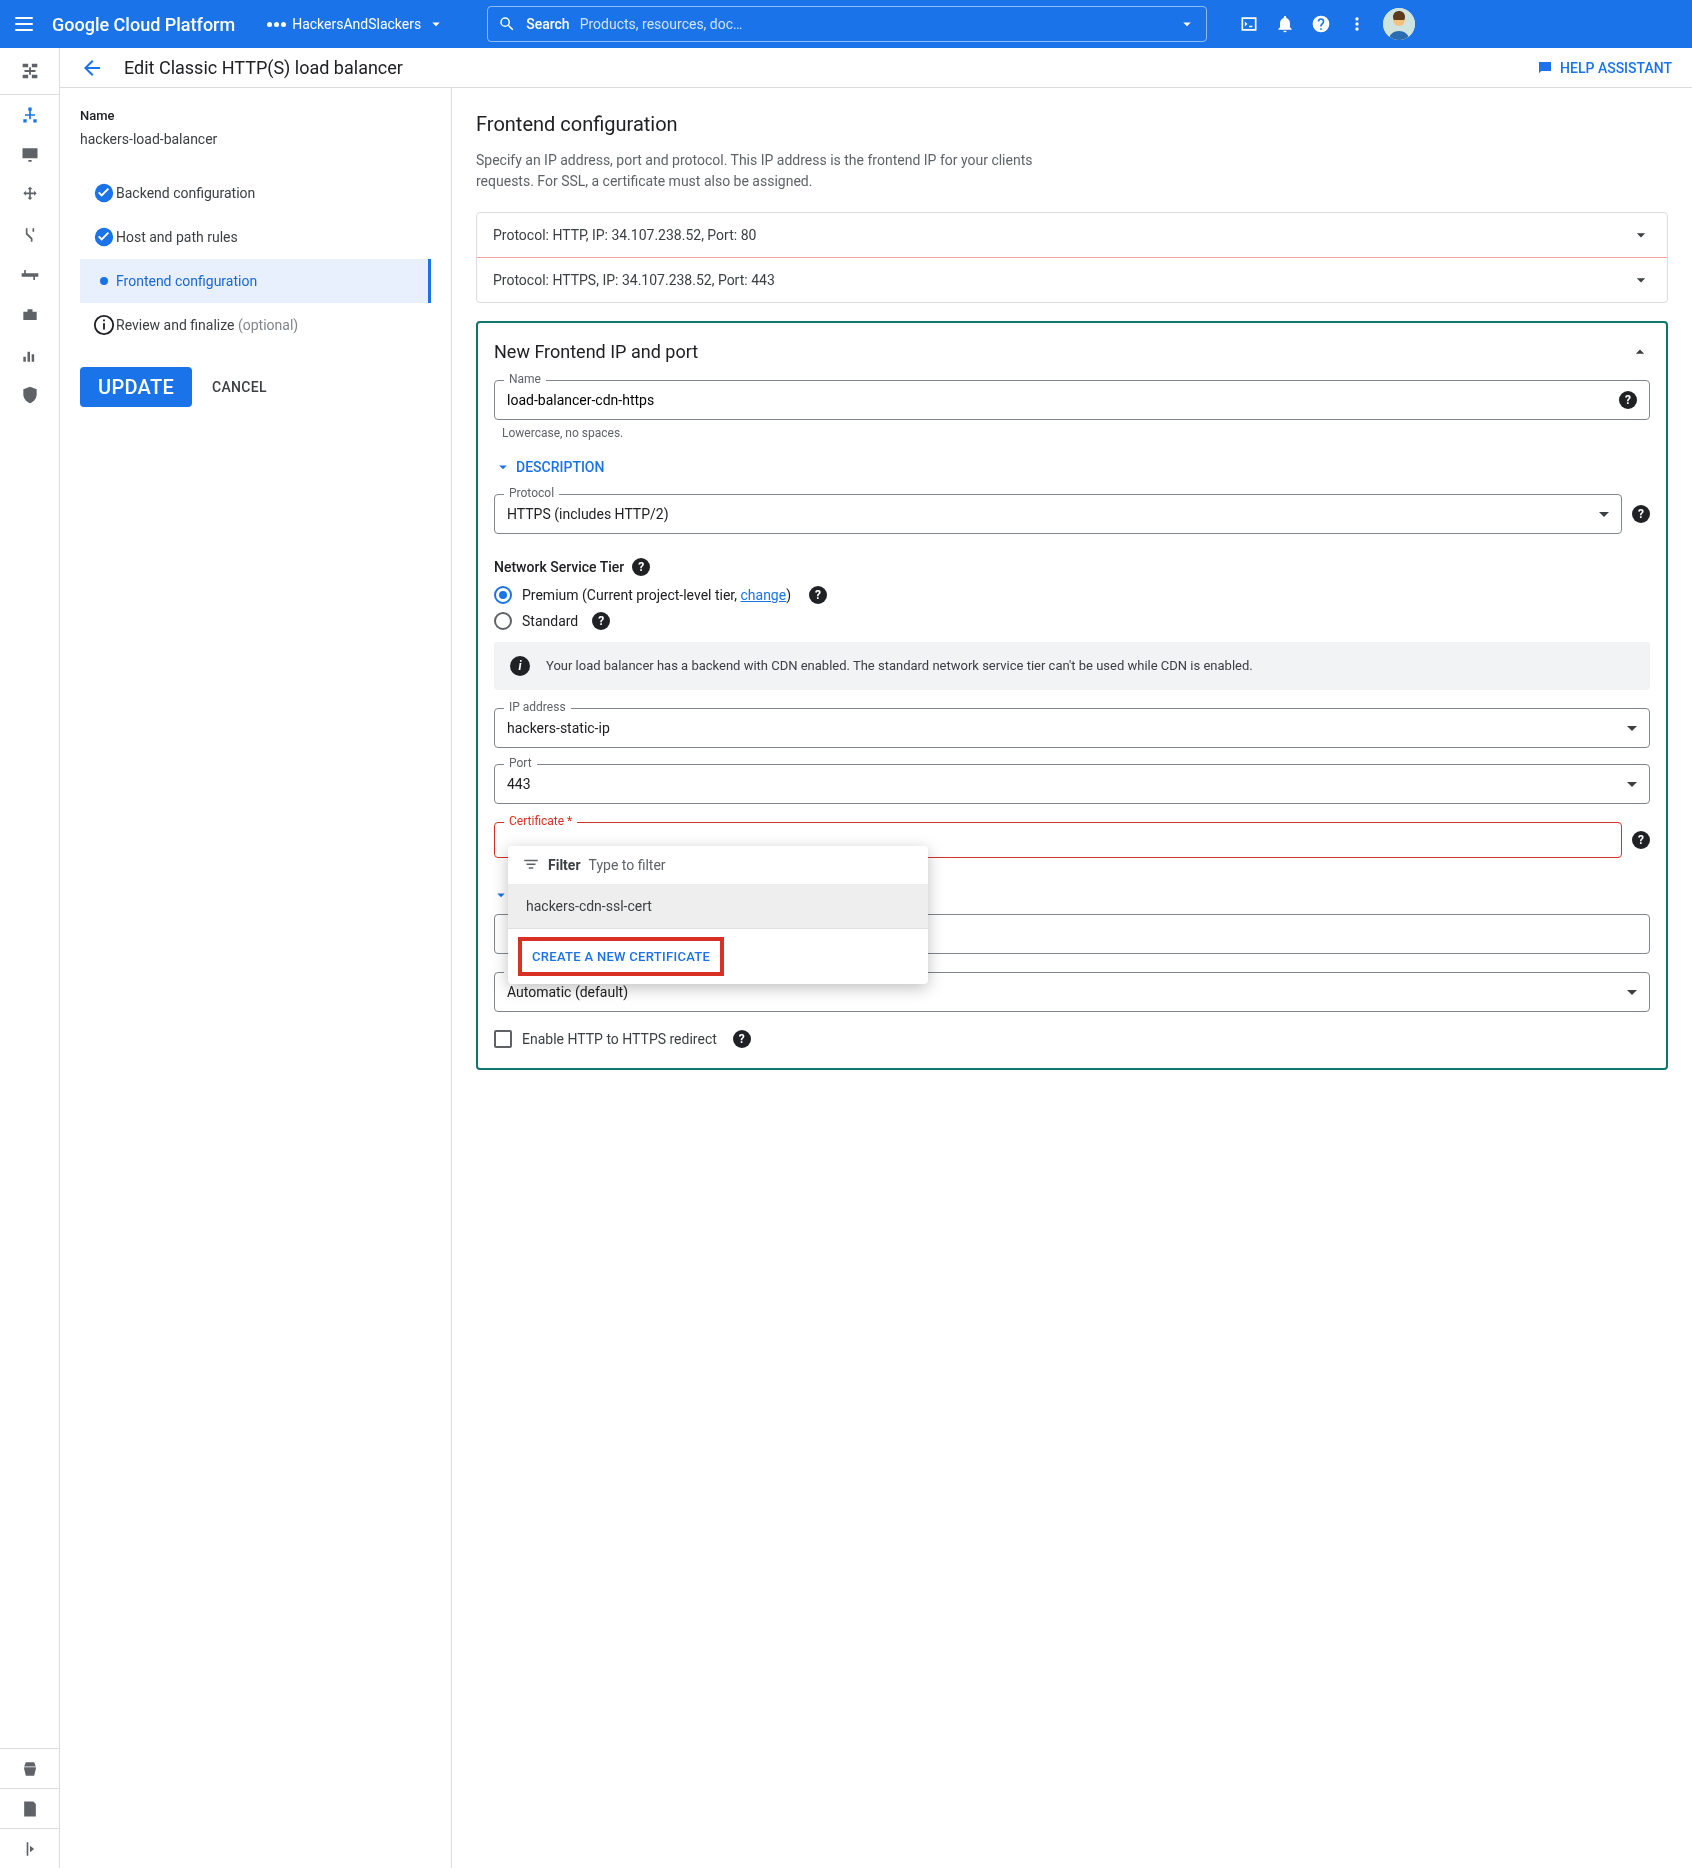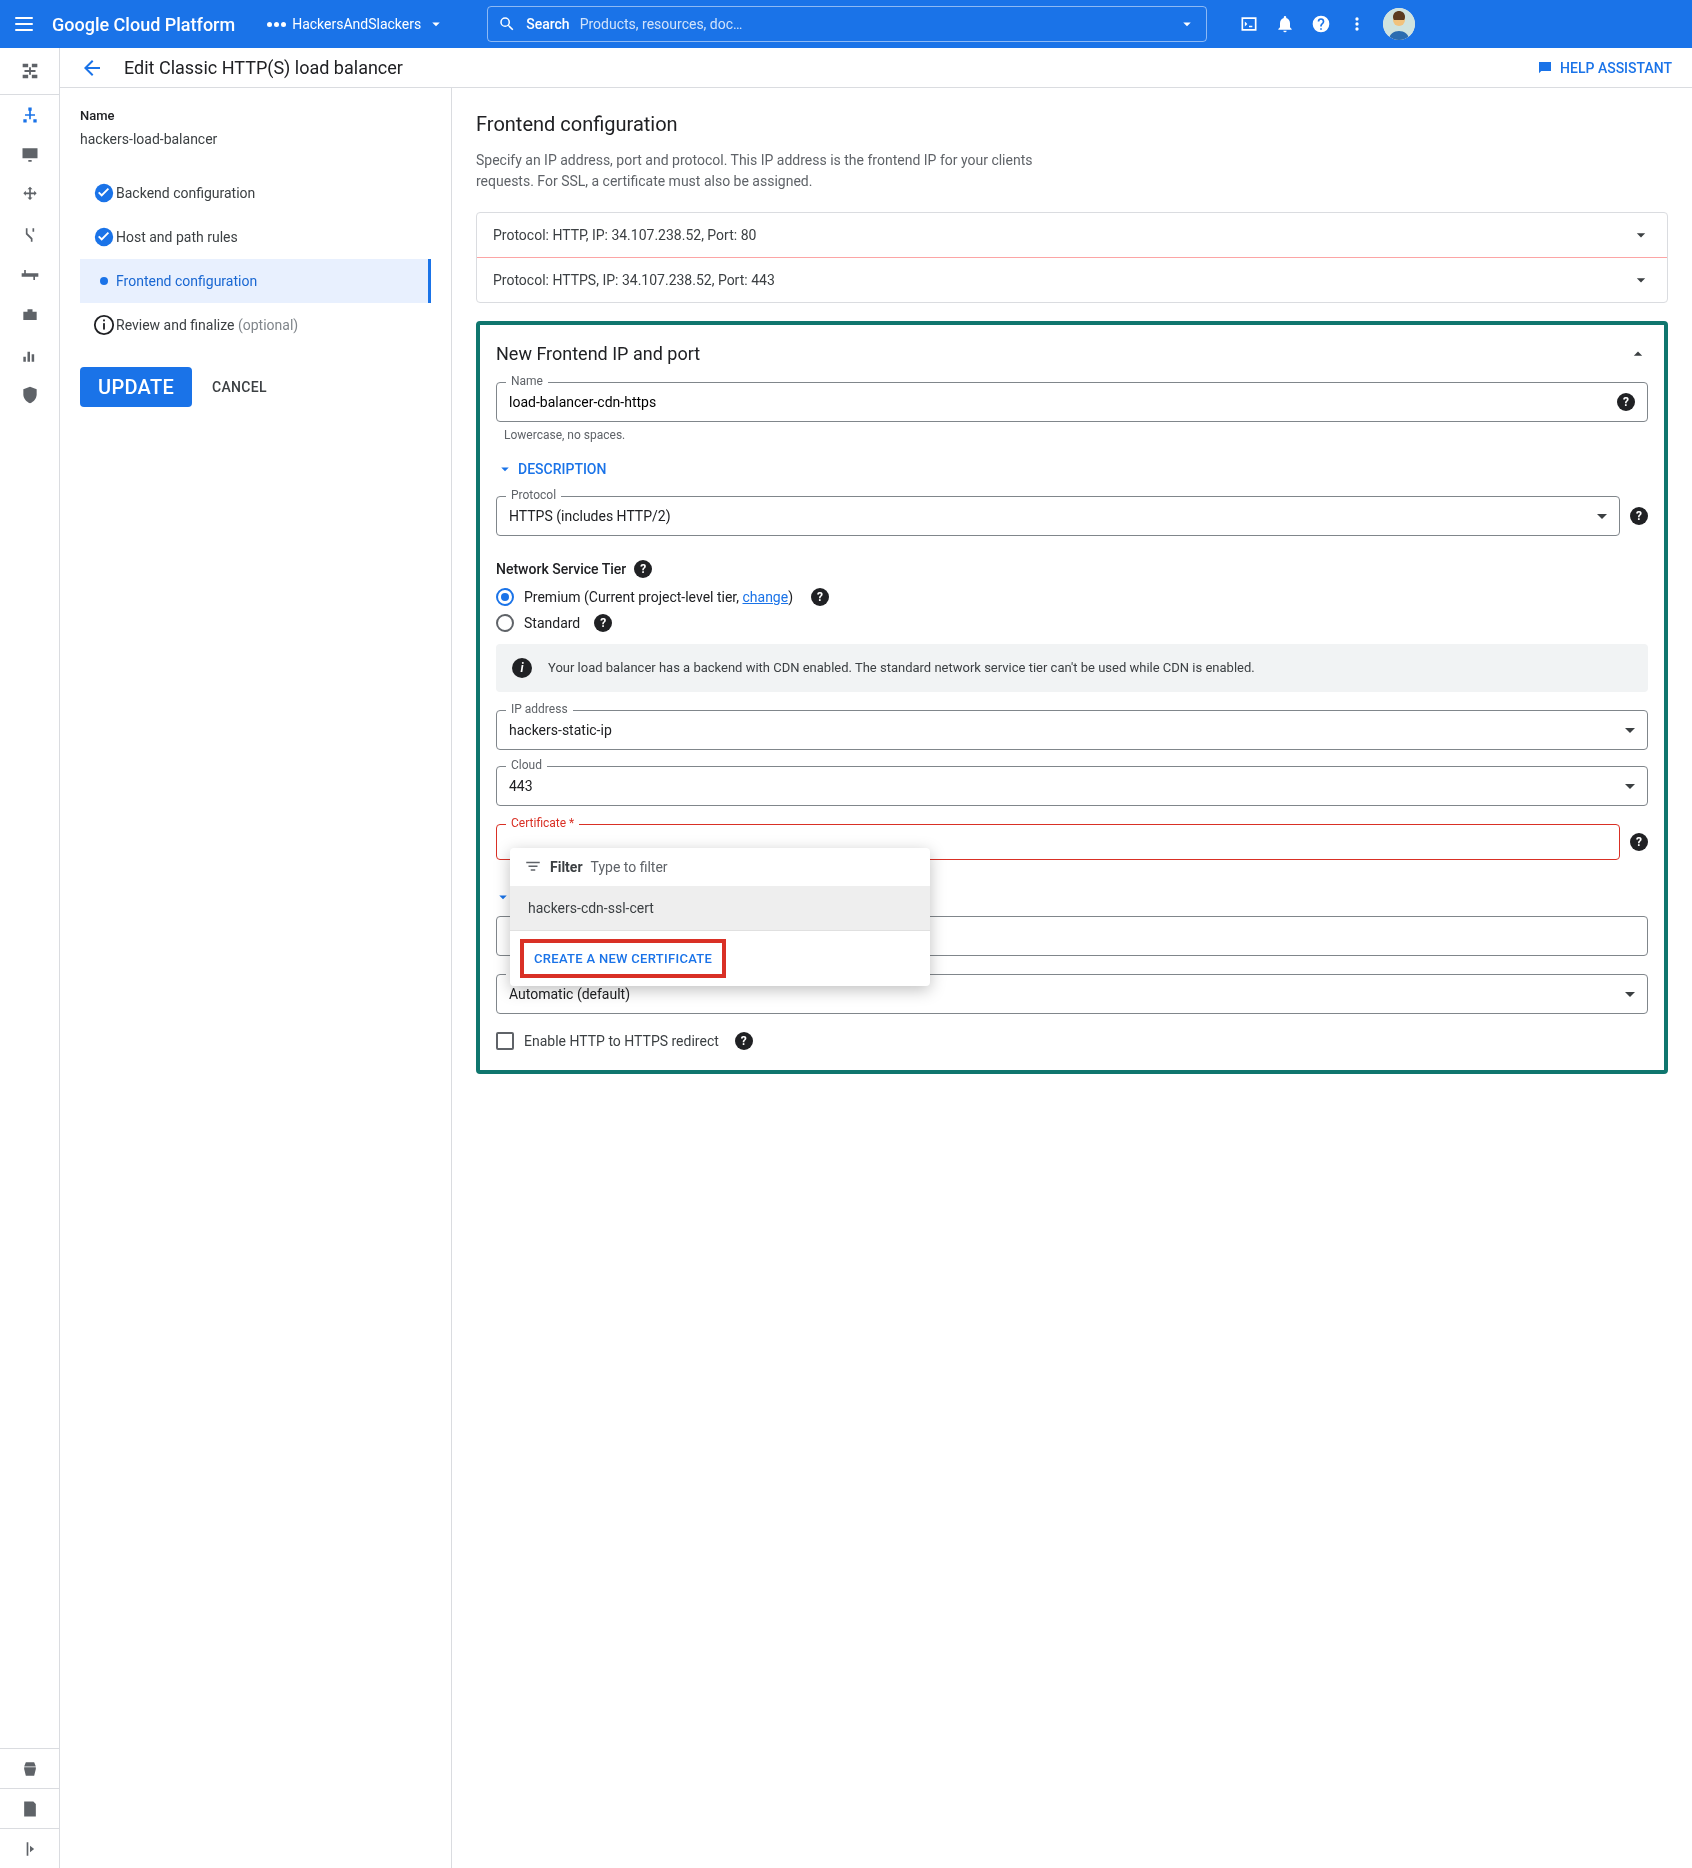--- a/index.html
+++ b/index.html
@@ -66,21 +66,21 @@
 .btn-flat { background:none; border:none; color:#3c4043; font-size:14px; font-weight:500; letter-spacing:.3px; cursor:pointer;}
 
 
 .rightcol { flex:1; padding: 24px 24px 40px 24px; overflow:auto;}
 .rightcol h2 { font-size: 20px; font-weight:400; color:#202124; margin-bottom: 14px;}
 .rightcol p.desc { font-size: 14px; color:#5f6368; line-height:1.5; margin-bottom: 20px; max-width: 560px;}
 .accordion { border:1px solid #dadce0; border-radius:4px; margin-bottom: 18px;}
 .acc-row { display:flex; align-items:center; justify-content:space-between; padding: 12px 16px; font-size:14px; color:#3c4043; cursor:pointer;}
 .acc-row + .acc-row { border-top:1px solid #fca5a5;}
 .chev { width:20px; height:20px; fill:#3c4043;}
-.newfe { border:4px solid #0f766e; border-radius:4px; padding: 18px 16px 20px 16px; position:relative;margin-top:16px;}
+.newfe { border:2px solid #0f766e; border-radius:4px; padding: 18px 16px 20px 16px; position:relative;margin-top:16px;}
 .newfe h3 { font-size: 18px; font-weight:400; margin-bottom: 18px; display:flex; justify-content:space-between; align-items:center;}
 
 
 .field { position:relative; margin-bottom: 6px;}
 .outlined { border:1px solid #80868b; border-radius:4px; height:40px; display:flex; align-items:center; padding: 0 12px; background:#fff;}
 .outlined input { border:none; outline:none; flex:1; font-size:14px; background:transparent;}
 .outlined.select { justify-content:space-between; cursor:pointer;}
 .outlined .arrow { border-left:5px solid transparent; border-right:5px solid transparent; border-top:5px solid #3c4043;}
 .field .flabel { position:absolute; top:-8px; left:10px; background:#fff; padding: 0 5px; font-size:12px; color:#5f6368;}
 .field.error .outlined { border-color:#d93025;}
@@ -386,21 +386,21 @@
             <div class="field" style="position:relative;">
               <span class="flabel">IP address</span>
               <div class="outlined select">
                 <span>hackers-static-ip</span>
                 <span class="arrow"></span>
               </div>
             </div>
           </div>
 
           <div class="field" style="margin-bottom:18px;">
-            <span class="flabel">Cloud</span>
+            <span class="flabel">Port</span>
             <div class="outlined select">
               <span>443</span>
               <span class="arrow"></span>
             </div>
           </div>
 
           <div class="field error" style="display:flex; gap:10px; align-items:center; position:relative;">
             <div style="flex:1; position:relative;">
               <span class="flabel">Certificate *</span>
               <div class="outlined select" style="height:36px;"></div>

